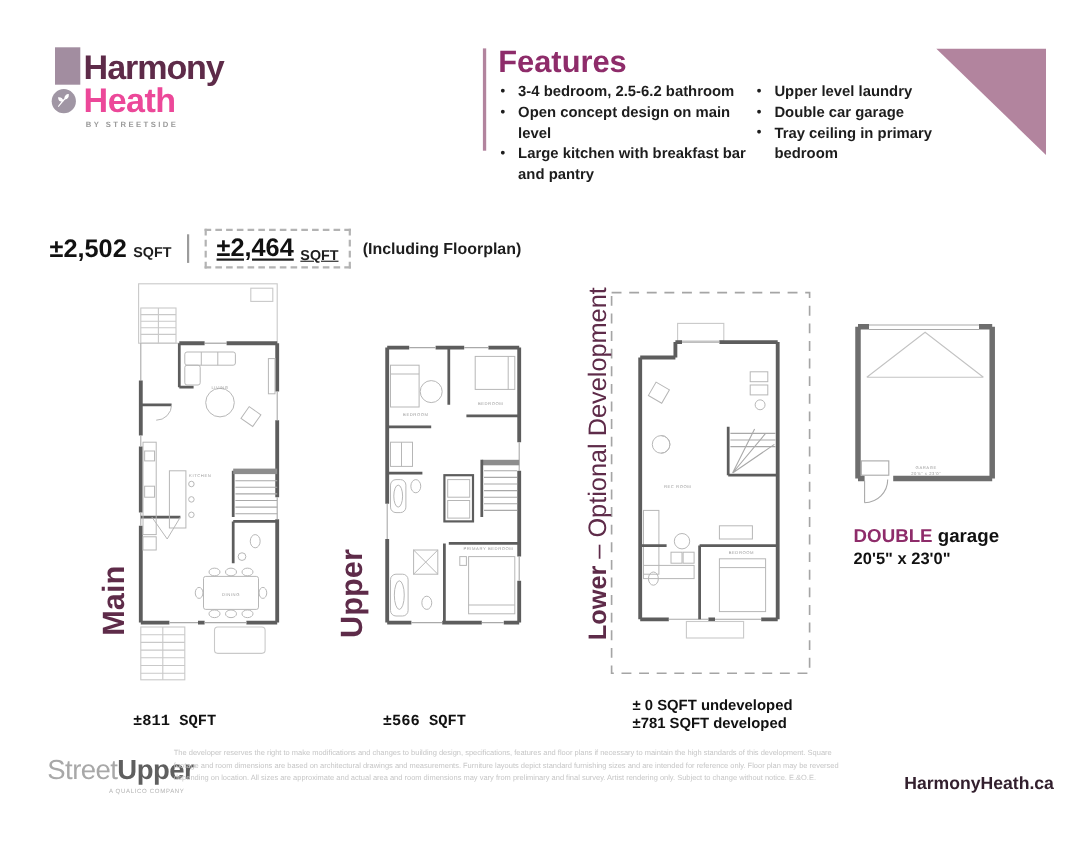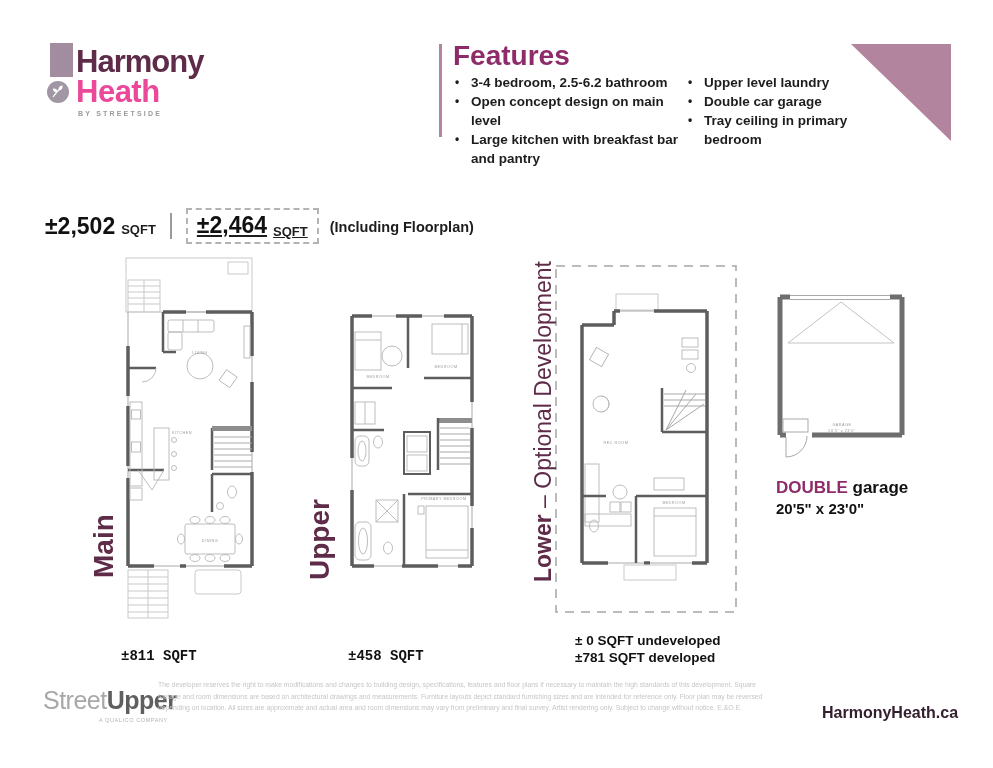--- a/index.html
+++ b/index.html
@@ -228,21 +228,21 @@
       <rect x="80" y="196" width="42" height="52" class="furn"></rect>
       <path class="furn" d="M80 240 h42"></path>
       <rect x="72" y="196" width="6" height="8" class="furn"></rect>
 
       <text x="32" y="68" class="rl">BEDROOM</text>
       <text x="100" y="58" class="rl">BEDROOM</text>
       <text x="98" y="190" class="rl">PRIMARY BEDROOM</text>
     </svg>
   </div>
   <div class="abs vlabel" style="left:304px;top:580px;font-size:28px;">Upper</div>
-  <div class="abs cap" style="left:348px;top:648px;">±458 SQFT</div>
+  <div class="abs cap" style="left:348px;top:648px;">±566 SQFT</div>
 
   <div class="abs" style="left:554px;top:264px;">
     <svg width="184" height="350" viewBox="0 0 184 350">
       <rect x="2" y="2" width="180" height="346" fill="none" stroke="#a5a5a5" stroke-width="1.5" stroke-dasharray="9 7"></rect>
 
       <rect x="62" y="30" width="42" height="16" class="deck"></rect>
 
       <path class="wall" stroke-width="3.5" d="M28 61 H60 M60 61 V47 M60 47 H66 M100 47 H153 M28 61 V299 M153 47 V299 M28 299 H54 M90 299 H96 M138 299 H153"></path>
       <path class="thin" d="M66 47 H100 M54 299 H90 M96 299 H138"></path>
 

